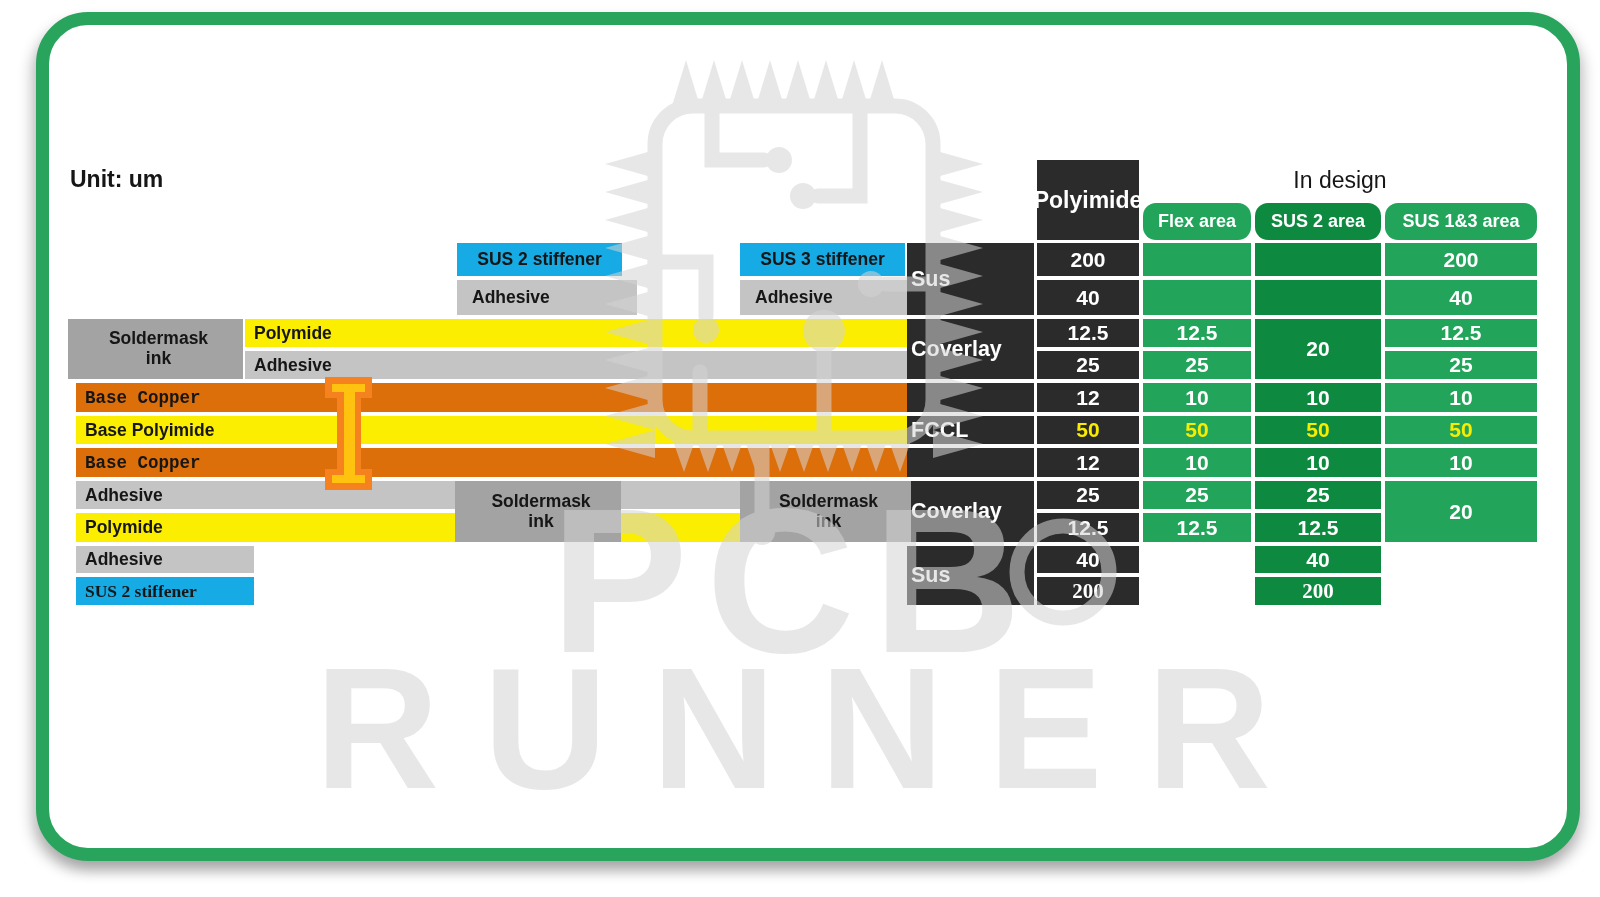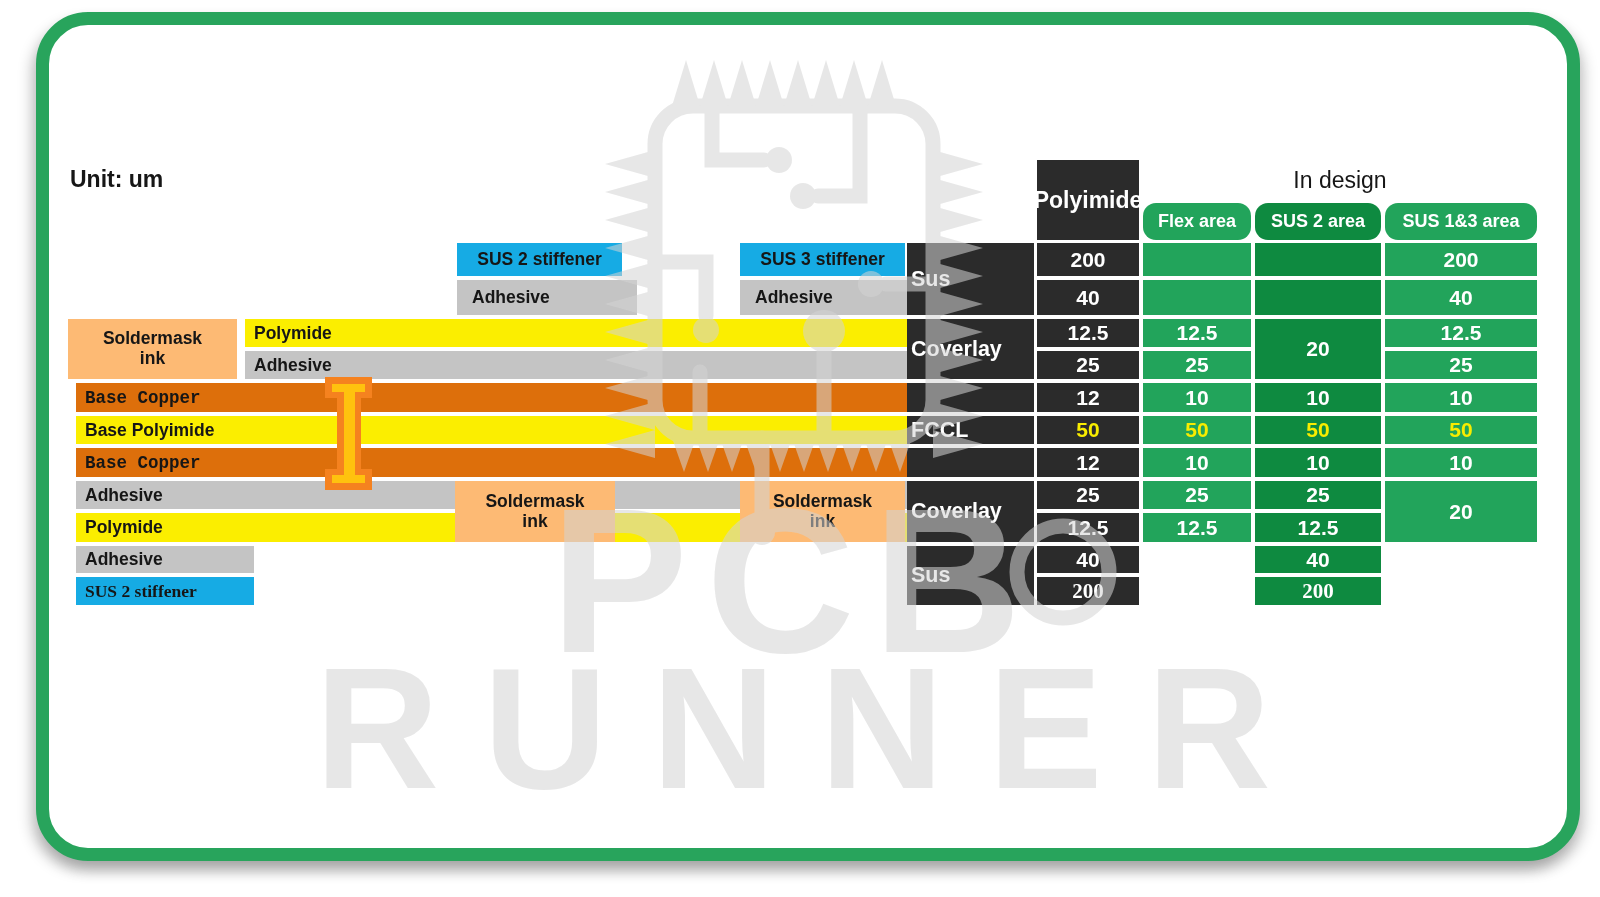--- a/index.html
+++ b/index.html
@@ -13,21 +13,21 @@
 
   
   .bar{position:absolute;display:flex;align-items:center;
        font-size:17.5px;font-weight:bold;color:#161616;z-index:1;}
   .pad{padding-left:9px;margin-left:8px;}
   .pad14{padding-left:15px;}
   .center{justify-content:center;text-align:center;white-space:pre-line;line-height:1.12;}
   .bg-blue{background:#16ABE4;}
   .bg-gray{background:#C4C4C4;}
   .bg-yellow{background:#FBEE00;}
-  .bg-green{background:#fdba74;}
+  .bg-green{background:#a3a3a3;padding-left:6px;}
   .bg-copper{background:#DD6F0B;font-family:Liberation Mono, monospace;}
   .z2{z-index:2;}
 
   
   .via{position:absolute;z-index:3;}
   .v-or{background:#F5821F;position:absolute;}
   .v-au{background:#FFC20E;position:absolute;}
 
   
   .r0{top:243px;height:33px;} .r1{top:280px;height:35px;}

